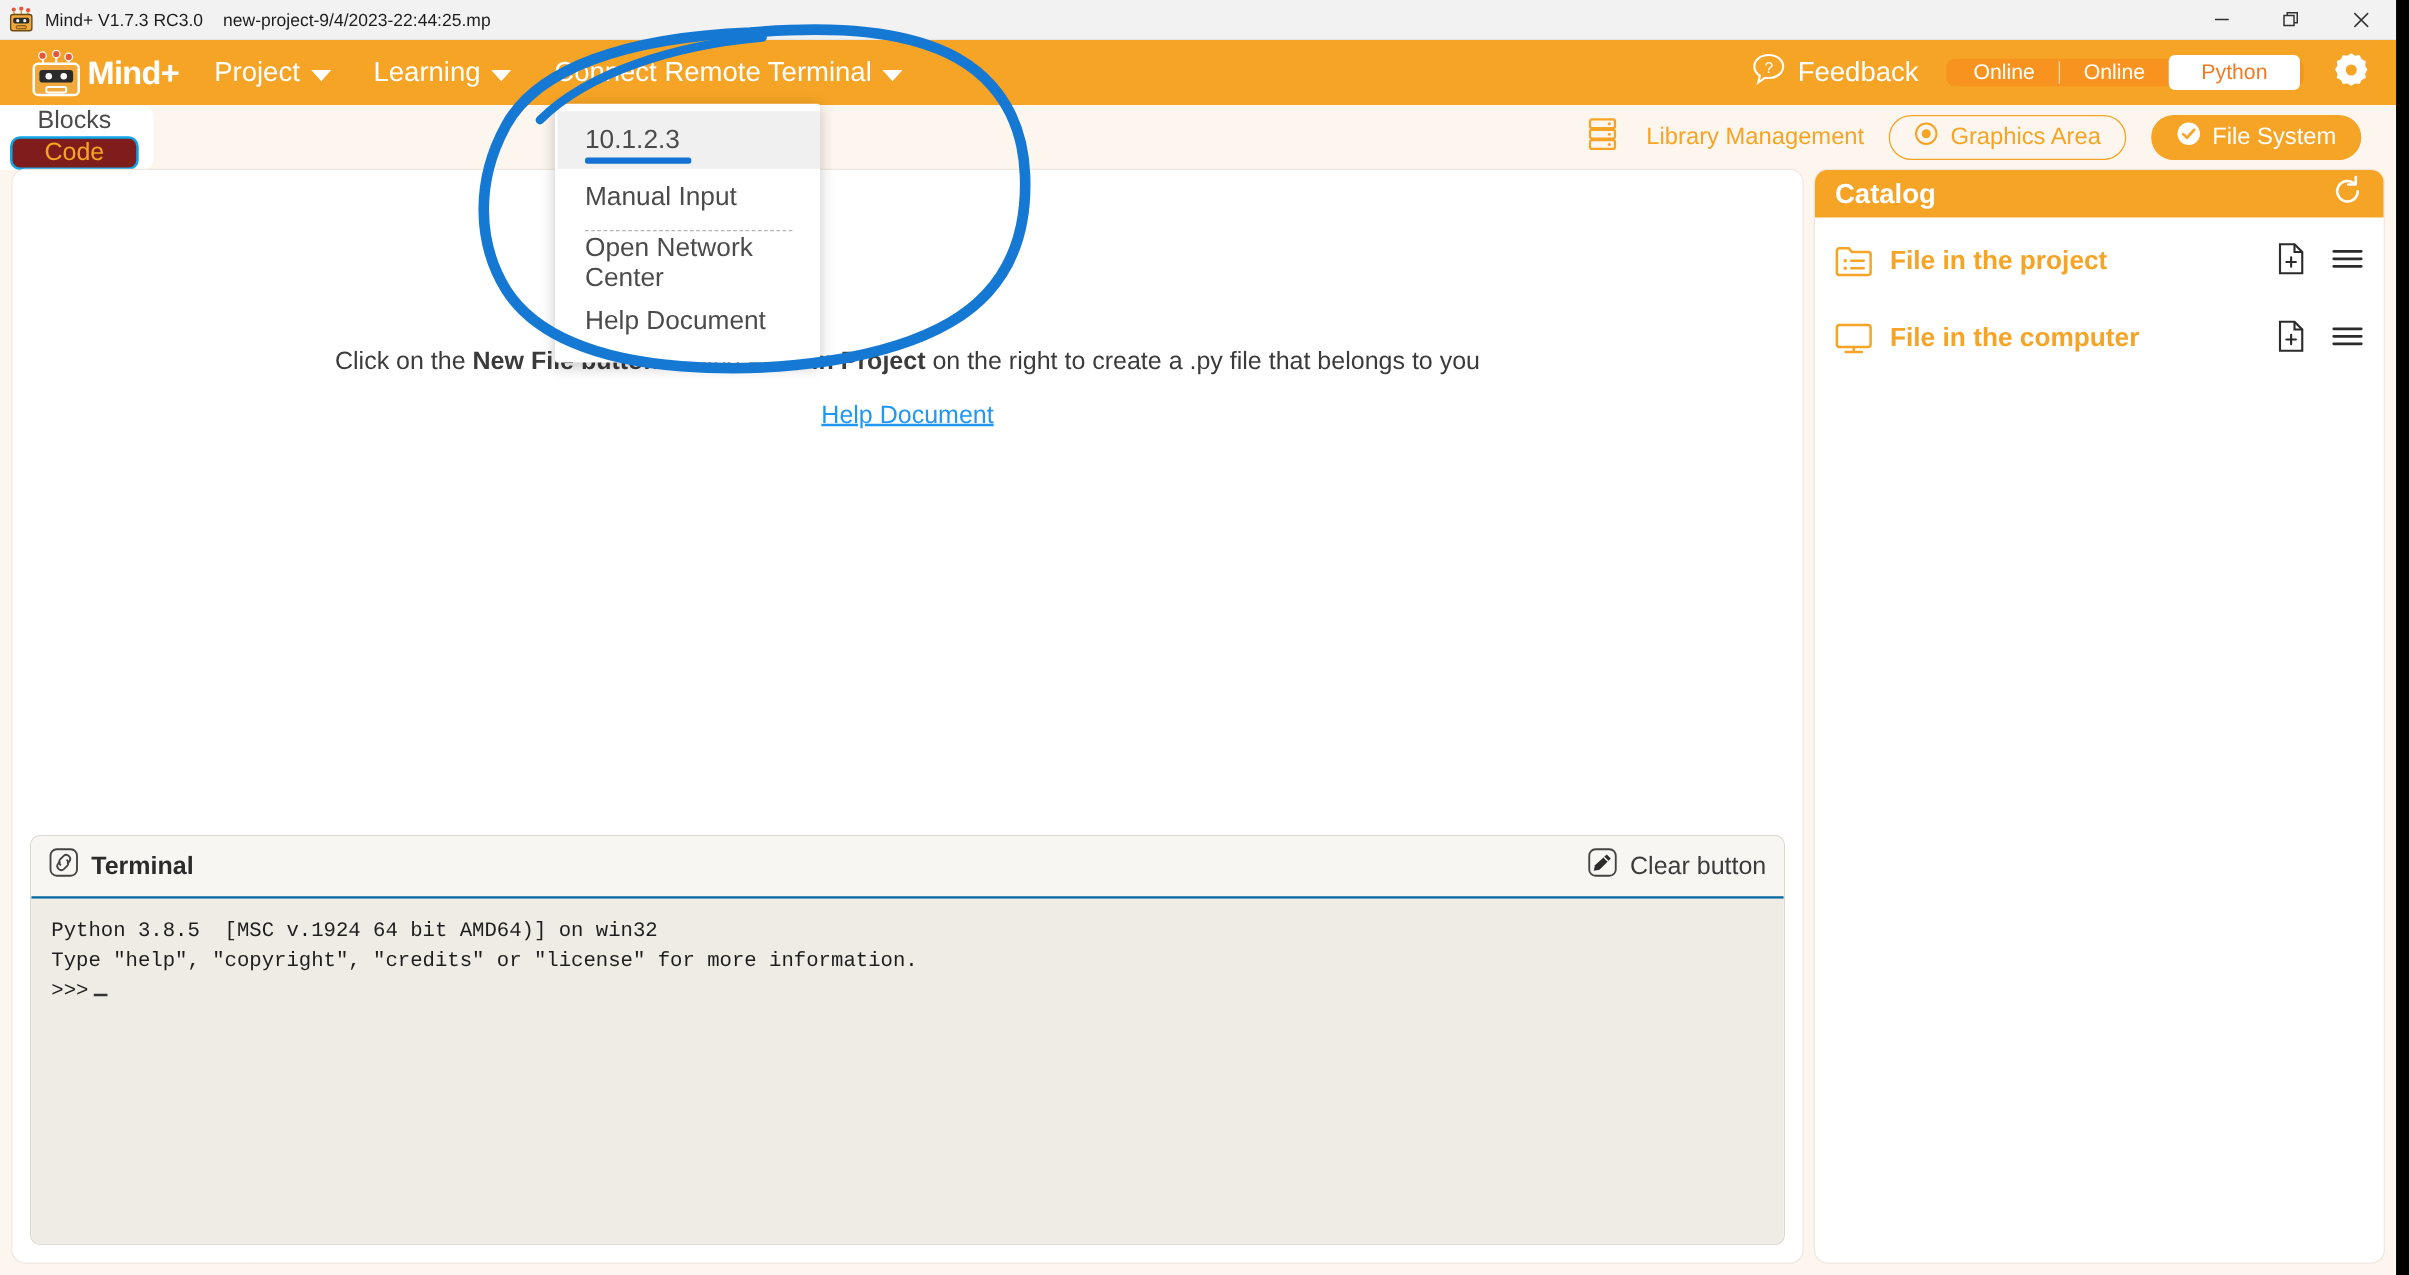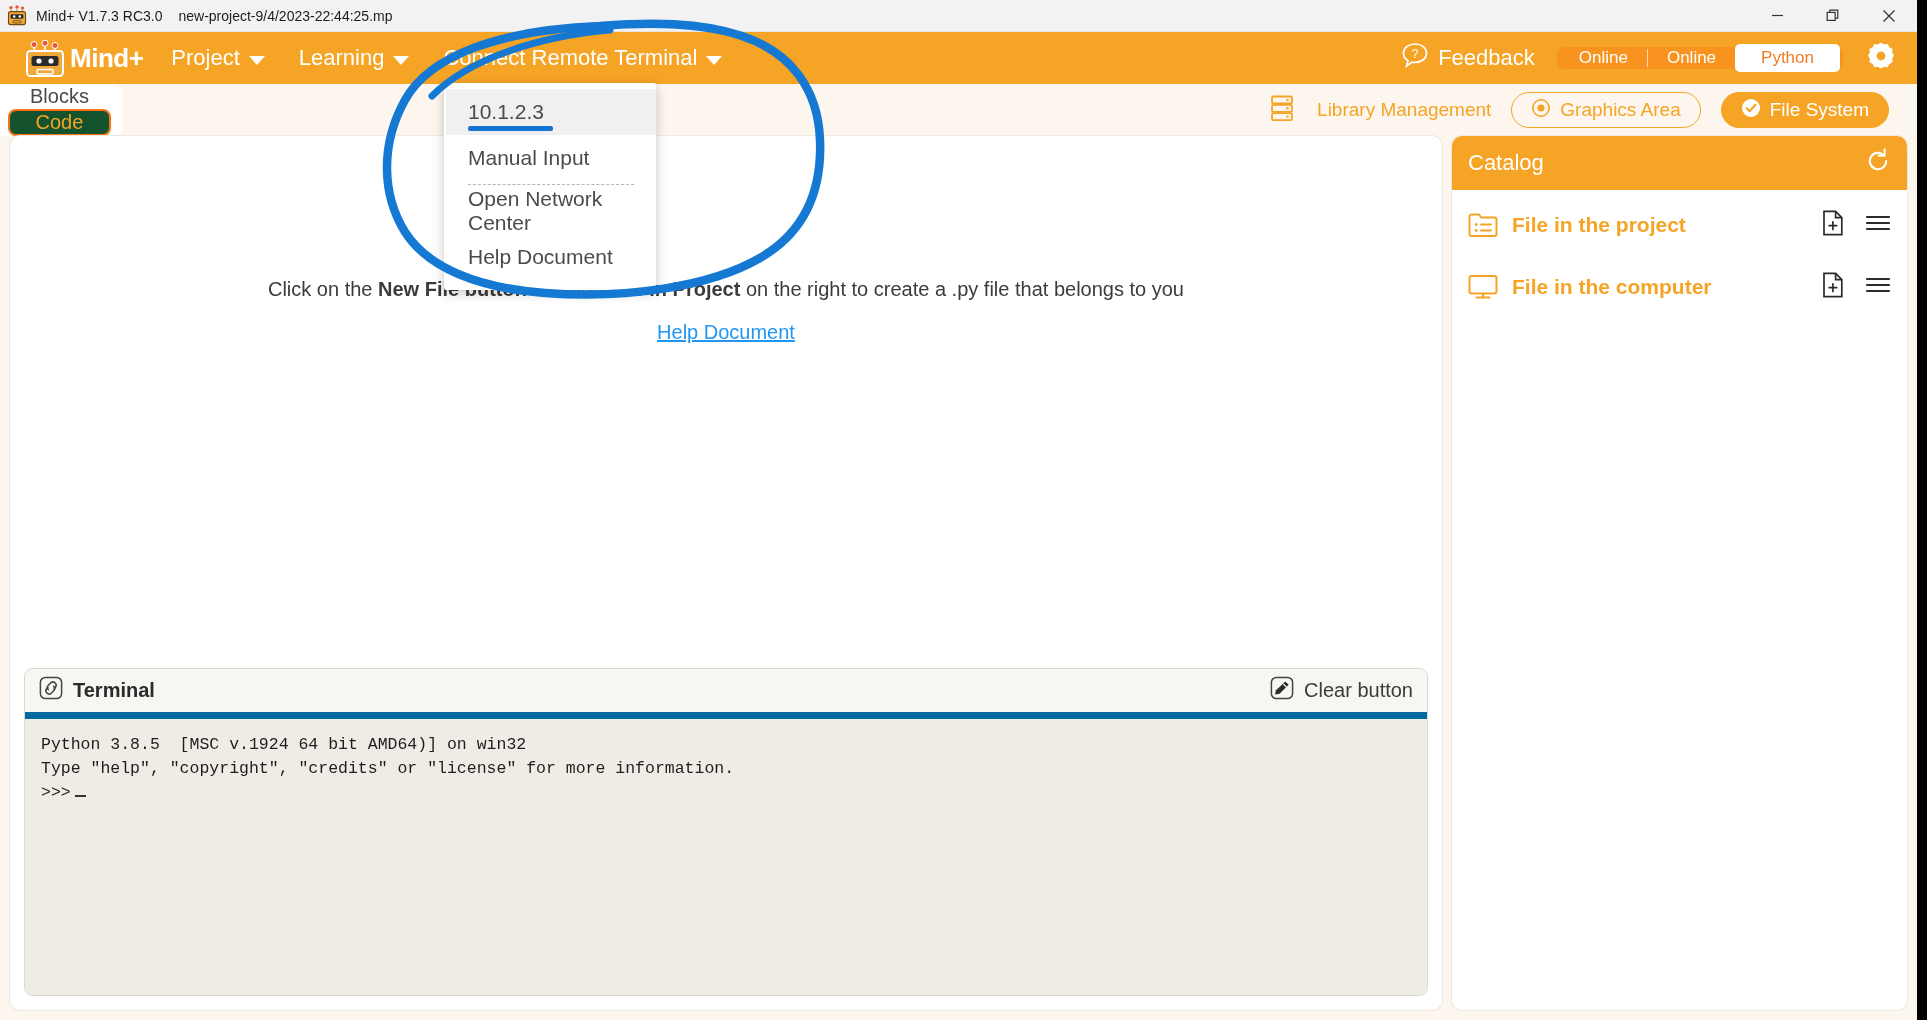--- a/index.html
+++ b/index.html
@@ -119,22 +119,22 @@
   .tab {
     font-size: 20px;
     height: 42px; display: flex; align-items: center;
     padding: 0 26px;
     color: #4a4a4a;
     border-radius: 8px;
     margin: 0 4px;
   }
   .tab.active {
     color: #f5a425;
-    border: 2px solid #f97316;
-    background: #14532d;
+    border: 2px solid #0ea5e9;
+    background: #7f1d1d;
   }
   .tools {
     margin-left: auto;
     display: flex; align-items: center; gap: 20px;
     padding-right: 28px;
   }
   .tool-flat {
     display: flex; align-items: center; gap: 23px;
     color: #f5a425; font-size: 19px;
   }
@@ -191,21 +191,21 @@
     margin: 0 14px 14px 14px;
     border: 1px solid #dcd7cf;
     border-radius: 8px;
     overflow: hidden;
     height: 328px;
     display: flex; flex-direction: column;
   }
   .term-head {
     height: 50px;
     background: #f7f6f3;
-    border-bottom: 7px solid #0369a1;
+    border-bottom: 2px solid #0369a1;
     display: flex; align-items: center;
     padding: 0 14px;
   }
   .term-title {
     display: flex; align-items: center; gap: 10px;
     font-size: 20px; font-weight: bold; color: #2b2b2b;
   }
   .term-clear {
     margin-left: auto;
     display: flex; align-items: center; gap: 10px;
@@ -231,25 +231,26 @@
   
   .catalog {
     width: 455px;
     background: #ffffff;
     border-radius: 10px;
     overflow: hidden;
     display: flex; flex-direction: column;
     box-shadow: 0 0 0 1px #f0e8de;
   }
   .catalog-head {
-    height: 54px;
+    height: 38px;
     background: #f5a425;
     display: flex; align-items: center;
     padding: 0 16px;
     color: #fff;
+    font-weight: bold;
   }
   .catalog-title { font-size: 22px; }
   .catalog-refresh { margin-left: auto; display: flex; }
   .cat-row {
     display: flex; align-items: center;
     height: 54px;
     padding: 0 16px;
     margin-top: 8px;
   }
   .cat-row .label {

